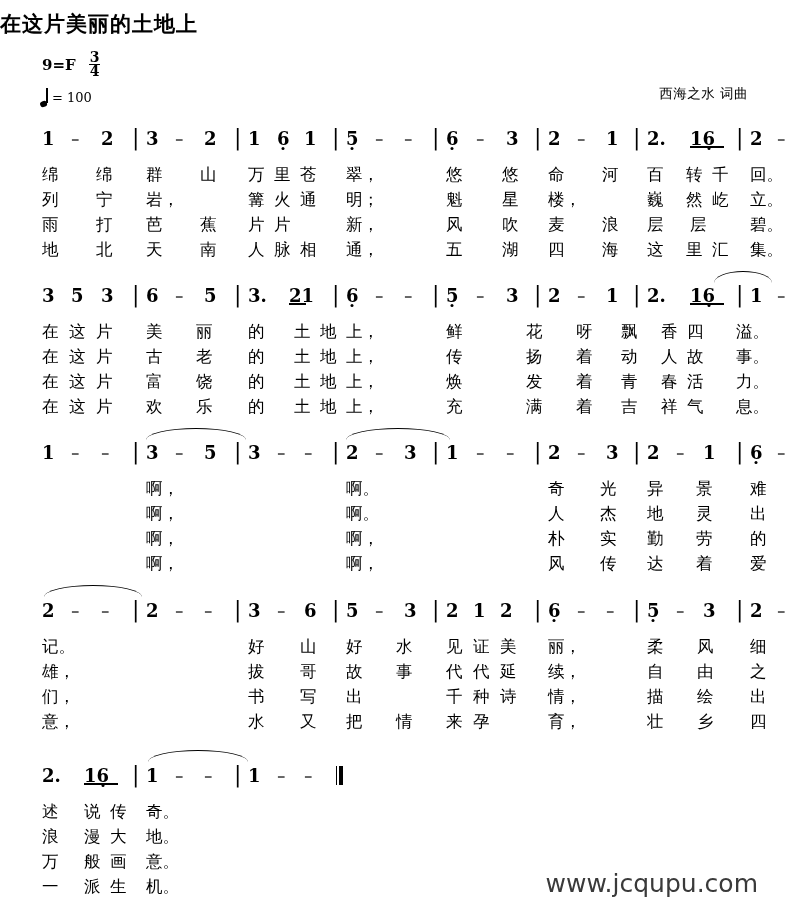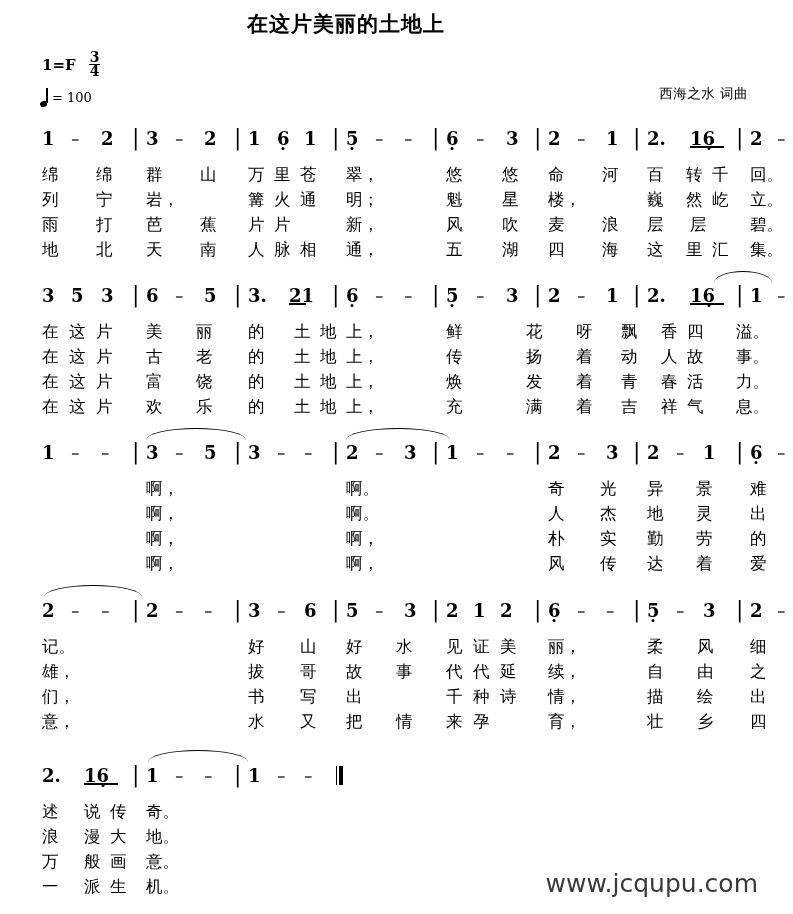--- a/index.html
+++ b/index.html
@@ -15,21 +15,20 @@
     color: #000000;
     overflow: hidden;
   }
 
   
   .title {
     position: absolute;
     top: 10px;
     left: 0;
     width: 692px;
-    text-align: center;
     font-size: 21px;
     font-weight: bold;
     letter-spacing: 1px;
     font-family: "DejaVu Sans", "Liberation Sans", sans-serif;
   }
   .key-block {
     position: absolute;
     left: 42px;
     top: 52px;
     display: flex;
@@ -194,21 +193,21 @@
     font-family: "DejaVu Sans", "Liberation Sans", sans-serif;
     letter-spacing: 0px;
   }
 </style>
 </head>
 <body>
 
 <div class="title">在这片美丽的土地上</div>
 
 <div class="key-block">
-  <div class="key-sig">1=F</div>
+  <div class="key-sig">9=F</div>
   <div class="time-sig">
     <span class="num">3</span>
     <span class="den">4</span>
   </div>
 </div>
 
 <div class="tempo-block">
   <span class="quarter-note">
     <span class="head"></span>
       <span class="stem"></span>

